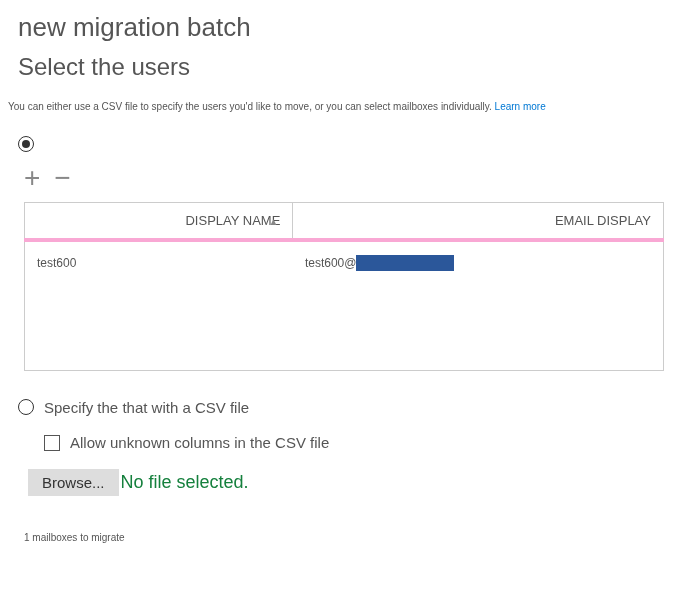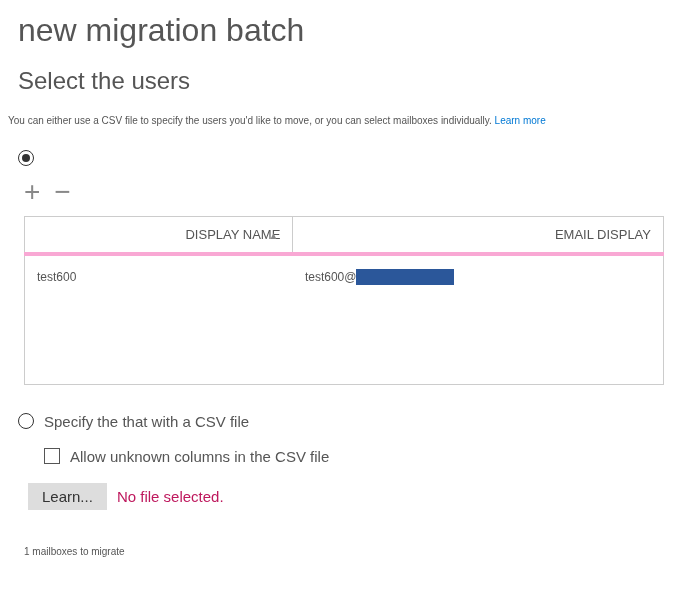--- a/index.html
+++ b/index.html
@@ -9,25 +9,25 @@
     }
     body {
       font-family: "Segoe UI", Arial, sans-serif;
       font-size: 14px;
       color: #333;
       background: #fff;
       width: 689px;
       padding: 12px 8px;
     }
     .page-title {
-      font-size: 32px;
+      font-size: 26px;
       font-weight: 300;
       color: #555;
       margin-left: 10px;
-      margin-bottom: 18px;
+      margin-bottom: 10px;
     }
     .page-subtitle {
       font-size: 24px;
       font-weight: 400;
       color: #555;
       margin-left: 10px;
       margin-bottom: 18px;
     }
     .intro-text {
       font-size: 10px;
@@ -126,21 +126,21 @@
       display: inline-block;
       width: 98px;
       height: 16px;
       background: #2b579a;
       vertical-align: middle;
       position: relative;
       top: -1px;
     }
     .checkbox-row {
       display: flex;
-      align-items: flex-start;
+      align-items: flex-end;
       margin-left: 36px;
       margin-top: 18px;
       margin-bottom: 18px;
     }
     .checkbox-box {
       width: 16px;
       height: 16px;
       border: 1.5px solid #555;
       margin-right: 10px;
       cursor: pointer;
@@ -159,23 +159,23 @@
     .browse-button {
       background: #ddd;
       border: none;
       padding: 5px 14px;
       font-size: 15px;
       color: #333;
       cursor: pointer;
       font-family: inherit;
     }
     .file-status {
-      font-size: 15px;
-      color: #be185d;
-      margin-left: 10px;
+      font-size: 18px;
+      color: #15803d;
+      margin-left: 2px;
     }
     .summary-line {
       font-size: 10px;
       color: #555;
       margin-left: 16px;
     }
   </style>
 </head>
 <body>
 
@@ -223,17 +223,17 @@
   <span class="radio-outer"></span>
   <span class="radio-label">Specify the that with a CSV file</span>
 </div>
 
 <div class="checkbox-row">
   <span class="checkbox-box"></span>
   <span class="checkbox-label">Allow unknown columns in the CSV file</span>
 </div>
 
 <div class="browse-row">
-  <button class="browse-button">Learn...</button>
+  <button class="browse-button">Browse...</button>
   <span class="file-status">No file selected.</span>
 </div>
 
 <div class="summary-line">1 mailboxes to migrate</div>
 
 </body></html>

